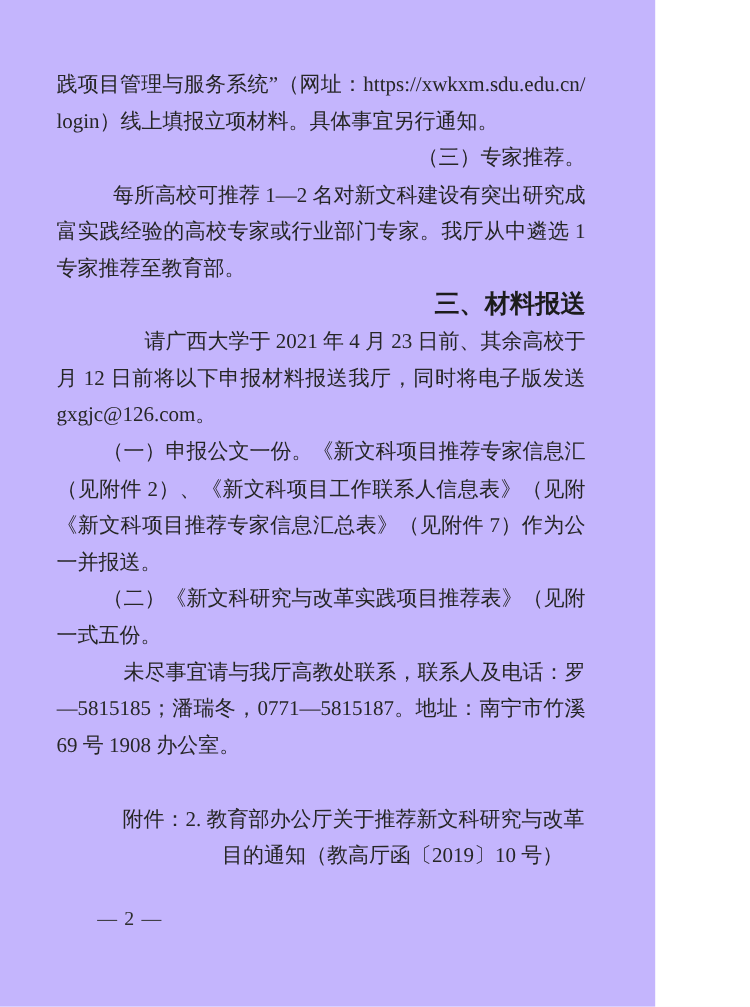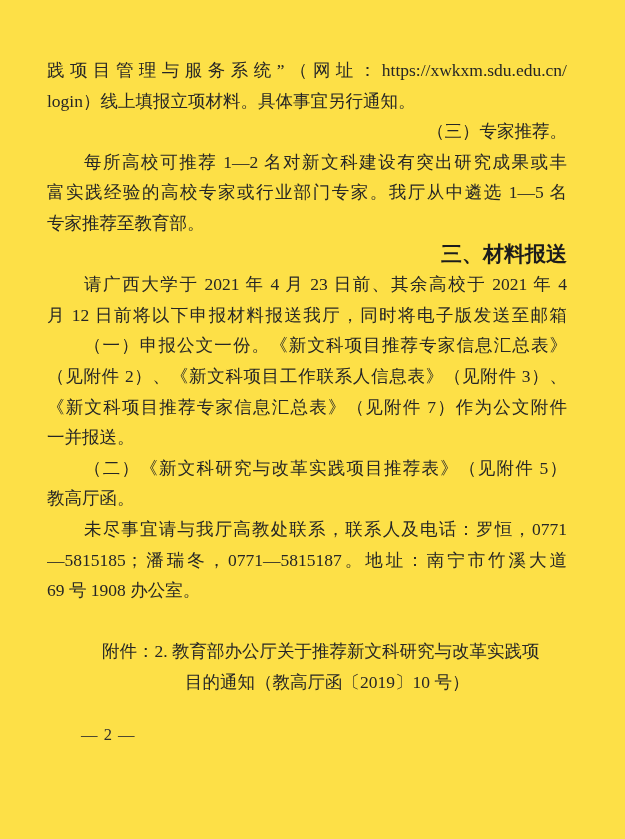--- a/index.html
+++ b/index.html
@@ -2,23 +2,23 @@
 <html lang="zh"><head>
 <meta charset="utf-8">
 <style>
   html, body {
     margin: 0;
     padding: 0;
     background: #ffffff;
   }
   .page {
     position: relative;
-    width: 625px;
+    width: 546px;
     height: 839px;
-    background: #fde047;
+    background: #c4b5fd;
     overflow: hidden;
     font-family: "Liberation Serif", "DejaVu Serif", serif;
     color: #262626;
     box-sizing: border-box;
   }
   .content {
     padding: 55px 58px 0 47px;
   }
   .ln {
     height: 30.6px;
@@ -70,26 +70,27 @@
 
     <div class="ln fill">践项目管理与服务系统”（网址：https://xwkxm.sdu.edu.cn/</div>
     <div class="ln">login）线上填报立项材料。具体事宜另行通知。</div>
     <div class="ln ind">（三）专家推荐。</div>
     <div class="ln ind fill">每所高校可推荐 1—2 名对新文科建设有突出研究成果或丰</div>
     <div class="ln fill">富实践经验的高校专家或行业部门专家。我厅从中遴选 1—5 名</div>
     <div class="ln">专家推荐至教育部。</div>
     <div class="ln ind heading">三、材料报送</div>
     <div class="ln ind fill">请广西大学于 2021 年 4 月 23 日前、其余高校于 2021 年 4</div>
     <div class="ln fill">月 12 日前将以下申报材料报送我厅，同时将电子版发送至邮箱</div>
+    <div class="ln">gxgjc@126.com。</div>
     <div class="ln ind fill">（一）申报公文一份。《新文科项目推荐专家信息汇总表》</div>
     <div class="ln fill">（见附件 2）、《新文科项目工作联系人信息表》（见附件 3）、</div>
     <div class="ln fill">《新文科项目推荐专家信息汇总表》（见附件 7）作为公文附件</div>
     <div class="ln">一并报送。</div>
     <div class="ln ind fill">（二）《新文科研究与改革实践项目推荐表》（见附件 5）</div>
-    <div class="ln">教高厅函。</div>
+    <div class="ln">一式五份。</div>
     <div class="ln ind fill">未尽事宜请与我厅高教处联系，联系人及电话：罗恒，0771</div>
     <div class="ln fill">—5815185；潘瑞冬，0771—5815187。地址：南宁市竹溪大道</div>
     <div class="ln">69 号 1908 办公室。</div>
 
     <div class="spacer-line"></div>
 
     <div class="ln att-first">附件：2. 教育部办公厅关于推荐新文科研究与改革实践项</div>
     <div class="ln att-wrap">目的通知（教高厅函〔2019〕10 号）</div>
 
     <div class="page-footer">— 2 —</div>

